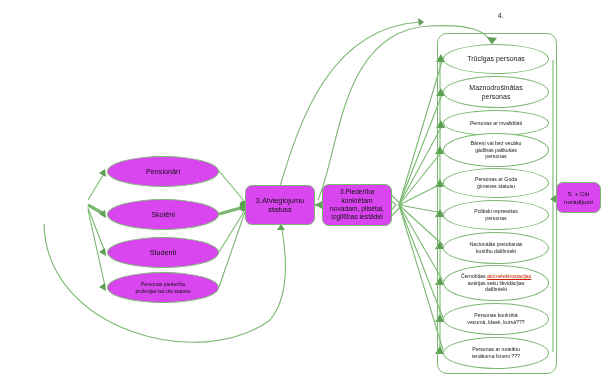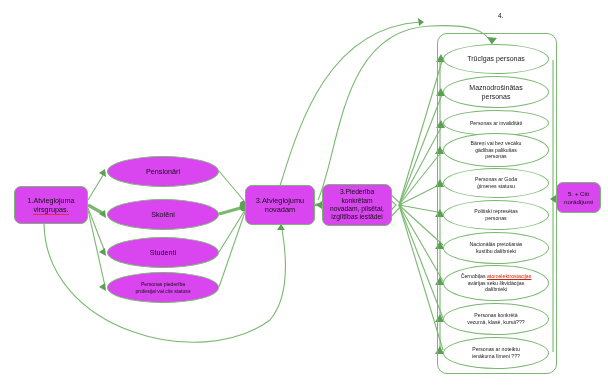--- a/index.html
+++ b/index.html
@@ -106,47 +106,41 @@
       <polygon points="440,241 435,249 444,249"></polygon>
       <polygon points="440,277 435,285 444,285"></polygon>
       <polygon points="440,314 435,322 444,322"></polygon>
       <polygon points="440,346 435,354 444,354"></polygon>
       <polygon points="281,224 277,230 285,230"></polygon>
       <polygon points="492,44 487,37 497,38"></polygon>
       <polygon points="424,22 418,18 419,26"></polygon>
     </g>
   </svg>
 
-  <div class="node rounded n1">
-    <span>
-      <span class="line1">1.Atvieglojuma</span>
-      <span class="squig">virsgrupas.</span>
-    </span>
-  </div>
 
   <div class="node ellipse grp-ell g1">
     <span>Pensionāri</span>
   </div>
   <div class="node ellipse grp-ell g2">
     <span>Skolēni</span>
   </div>
   <div class="node ellipse grp-ell g3">
     <span>Studenti</span>
   </div>
   <div class="node ellipse grp-ell g4">
     <span>
       <span class="line1">Personas piederība</span>
       <span class="line1">profesijai vai cits statuss</span>
     </span>
   </div>
 
   <div class="node rounded n2">
     <span>
       <span class="line1">3.Atvieglojumu</span>
-      <span class="line1">novadam</span>
+      <span class="line1">statuss</span>
     </span>
   </div>
 
   <div class="node rounded n3">
     <span>
       <span class="line1">3.Piederība konkrētam</span>
       <span class="line1">novadam, pilsētai,</span>
       <span class="line1">izglītības iestādei</span>
     </span>
   </div>

